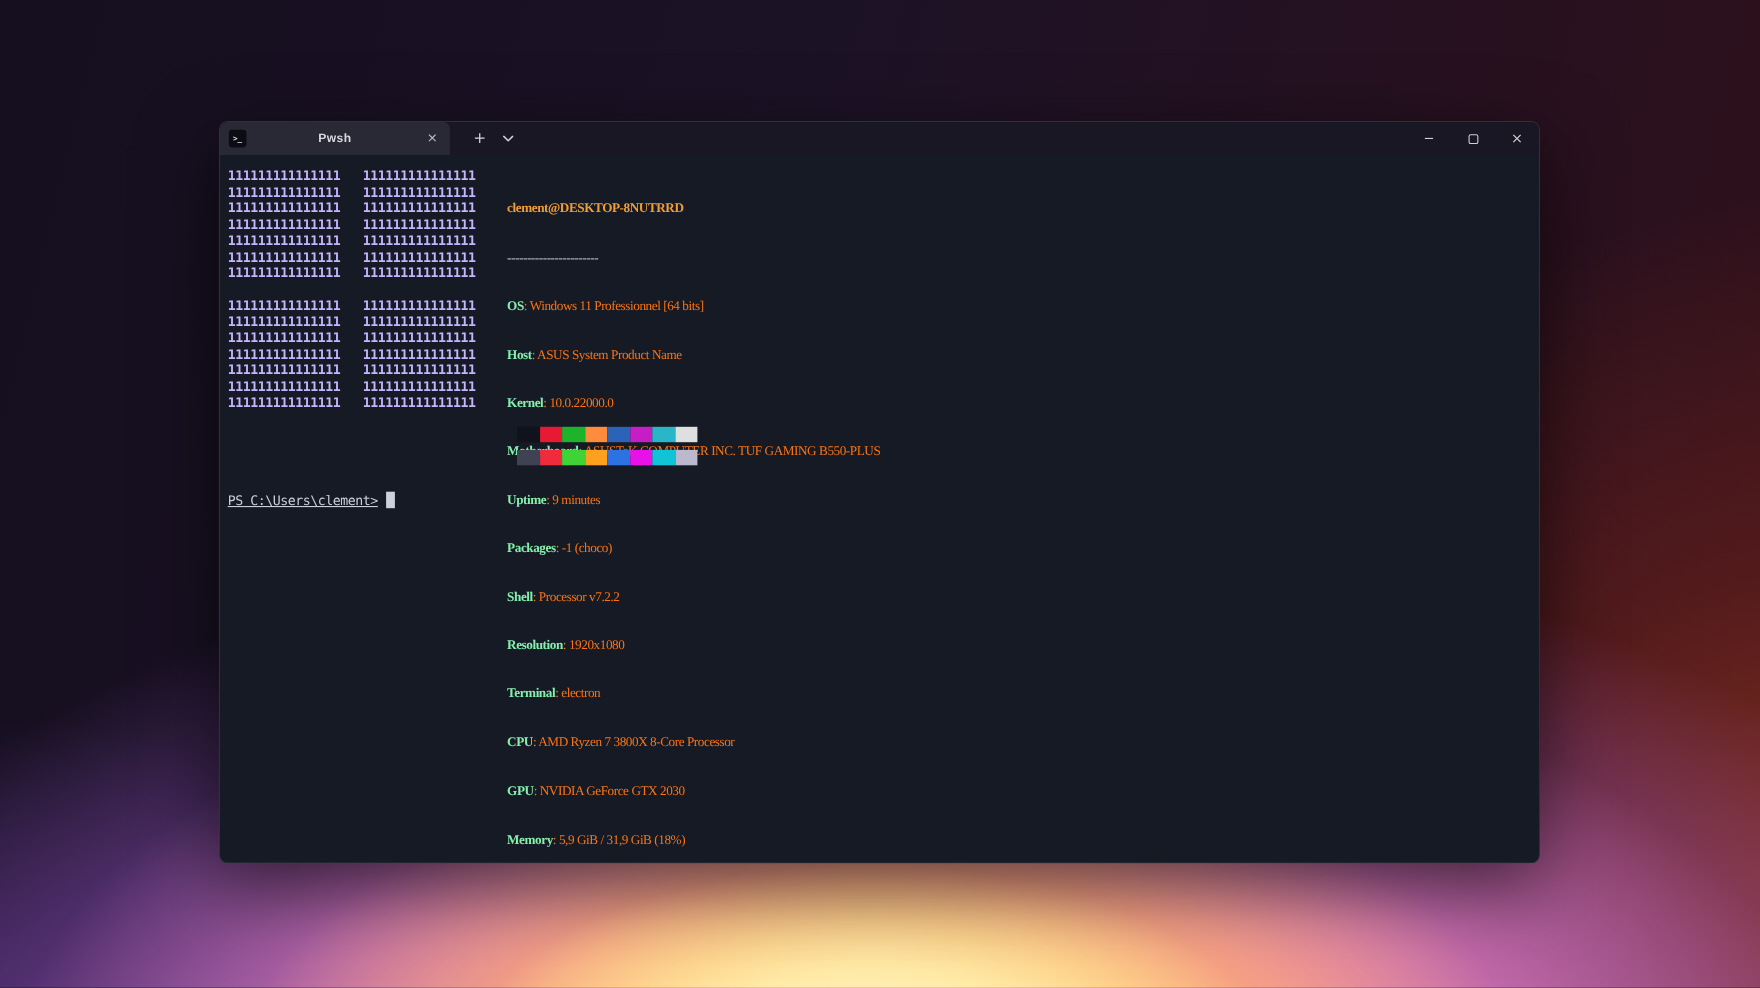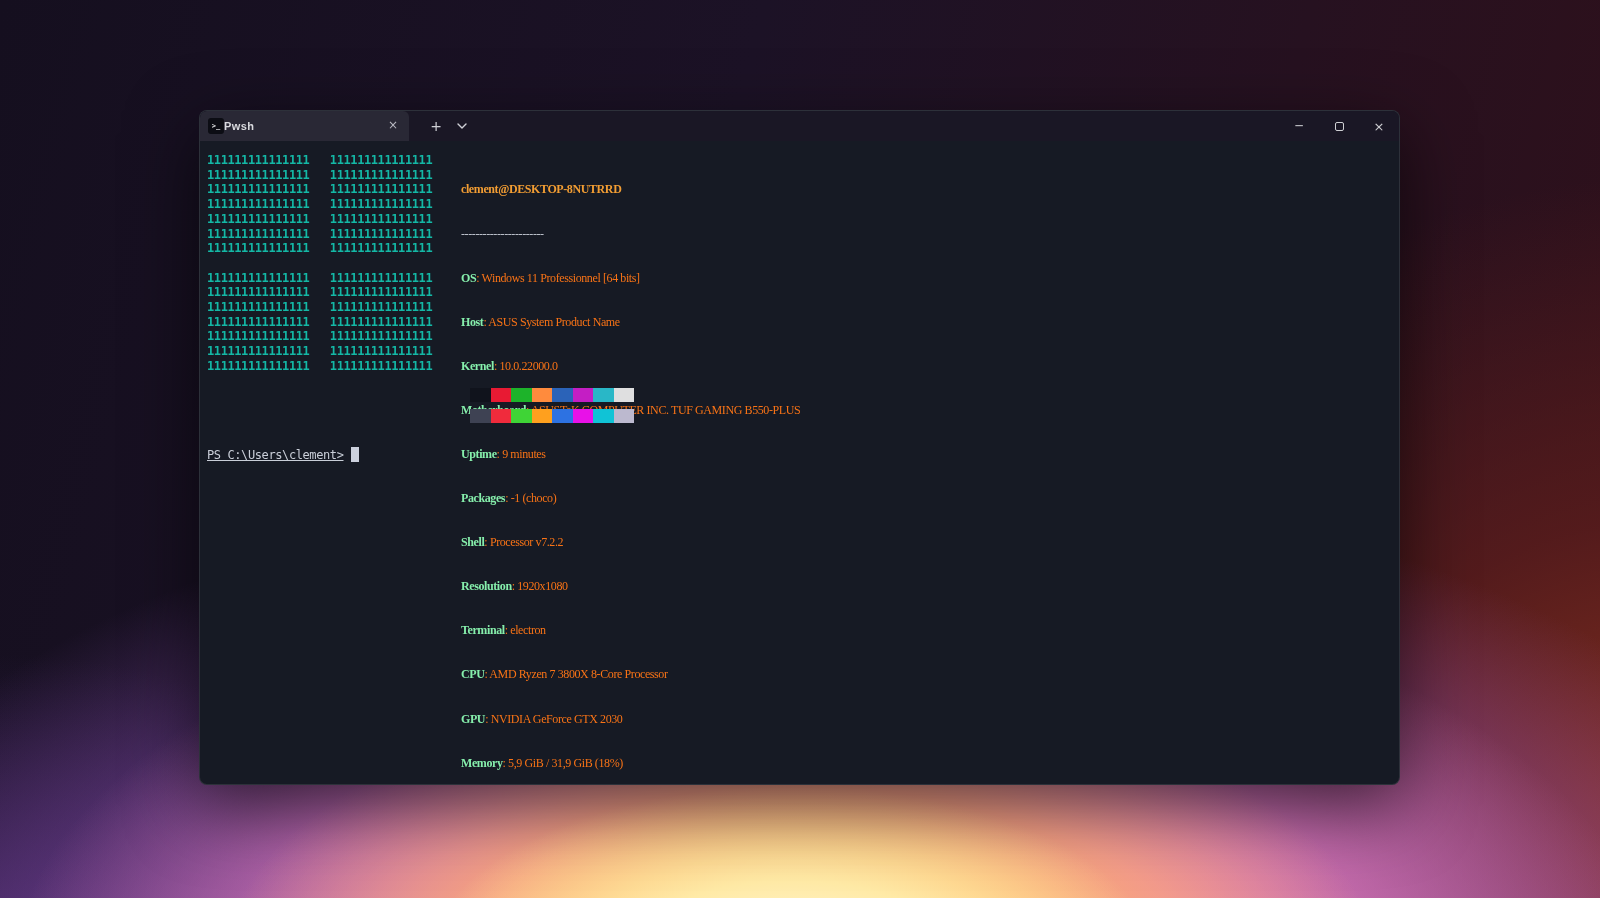--- a/index.html
+++ b/index.html
@@ -36,21 +36,21 @@
   .tab {
     width:209px; background:#292835; border-radius:6px 6px 0 0;
     display:flex; align-items:center; padding:0 8px; position:relative;
   }
   .tab-icon {
     width:16px; height:16px; background:#0c0d14; border-radius:3px;
     color:#e8e8ea; font:bold 7px/16px "DejaVu Sans Mono", monospace;
     text-align:center; letter-spacing:0;
   }
   .tab-title {
-    flex:1; text-align:left;
+    flex:1; text-align:center;
     font:600 11px "Liberation Sans", sans-serif; color:#d9dade;
     letter-spacing:.4px;
   }
   .tab-close {
     width:16px; height:16px; line-height:15px; text-align:center;
     color:#b9bac2; font:12px "DejaVu Sans", sans-serif; border-radius:3px; cursor:default;
   }
   .bar-btn {
     width:26px; height:30px; display:flex; align-items:center; justify-content:center;
     color:#cfd0d6; font:14px "DejaVu Sans", sans-serif; cursor:default;
@@ -70,21 +70,21 @@
   
   .content {
     position:relative; width:100%; height:645px;
     font-family:"DejaVu Sans Mono","Liberation Mono",monospace;
     font-size:12px; line-height:14.7px; letter-spacing:-0.4px;
     color:#ced3dc;
   }
   .ascii-logo {
     position:absolute; left:7px; top:12px;
     font:bold 12px/14.7px "DejaVu Sans Mono","Liberation Mono",monospace;
-    letter-spacing:-0.4px; color:#14b8a6; white-space:pre;
+    letter-spacing:-0.4px; color:#c4b5fd; white-space:pre;
   }
   .fetch-col { position:absolute; left:261px; top:12px; white-space:pre; }
   .tline { height:14.7px; white-space:pre;font-family:Liberation Serif, serif; }
   .fetch-title { color:#f29d33; font-weight:bold; }
   .fetch-sep { color:#c3c8d2; }
   .lbl { color:#86efac; font-weight:bold; }
   .val { color:#f97316; }
 
   .palette { position:absolute; left:270px; top:247px; font-size:0; width:168px; }
   .swatch { display:inline-block; width:20.5px; height:13.5px; }

